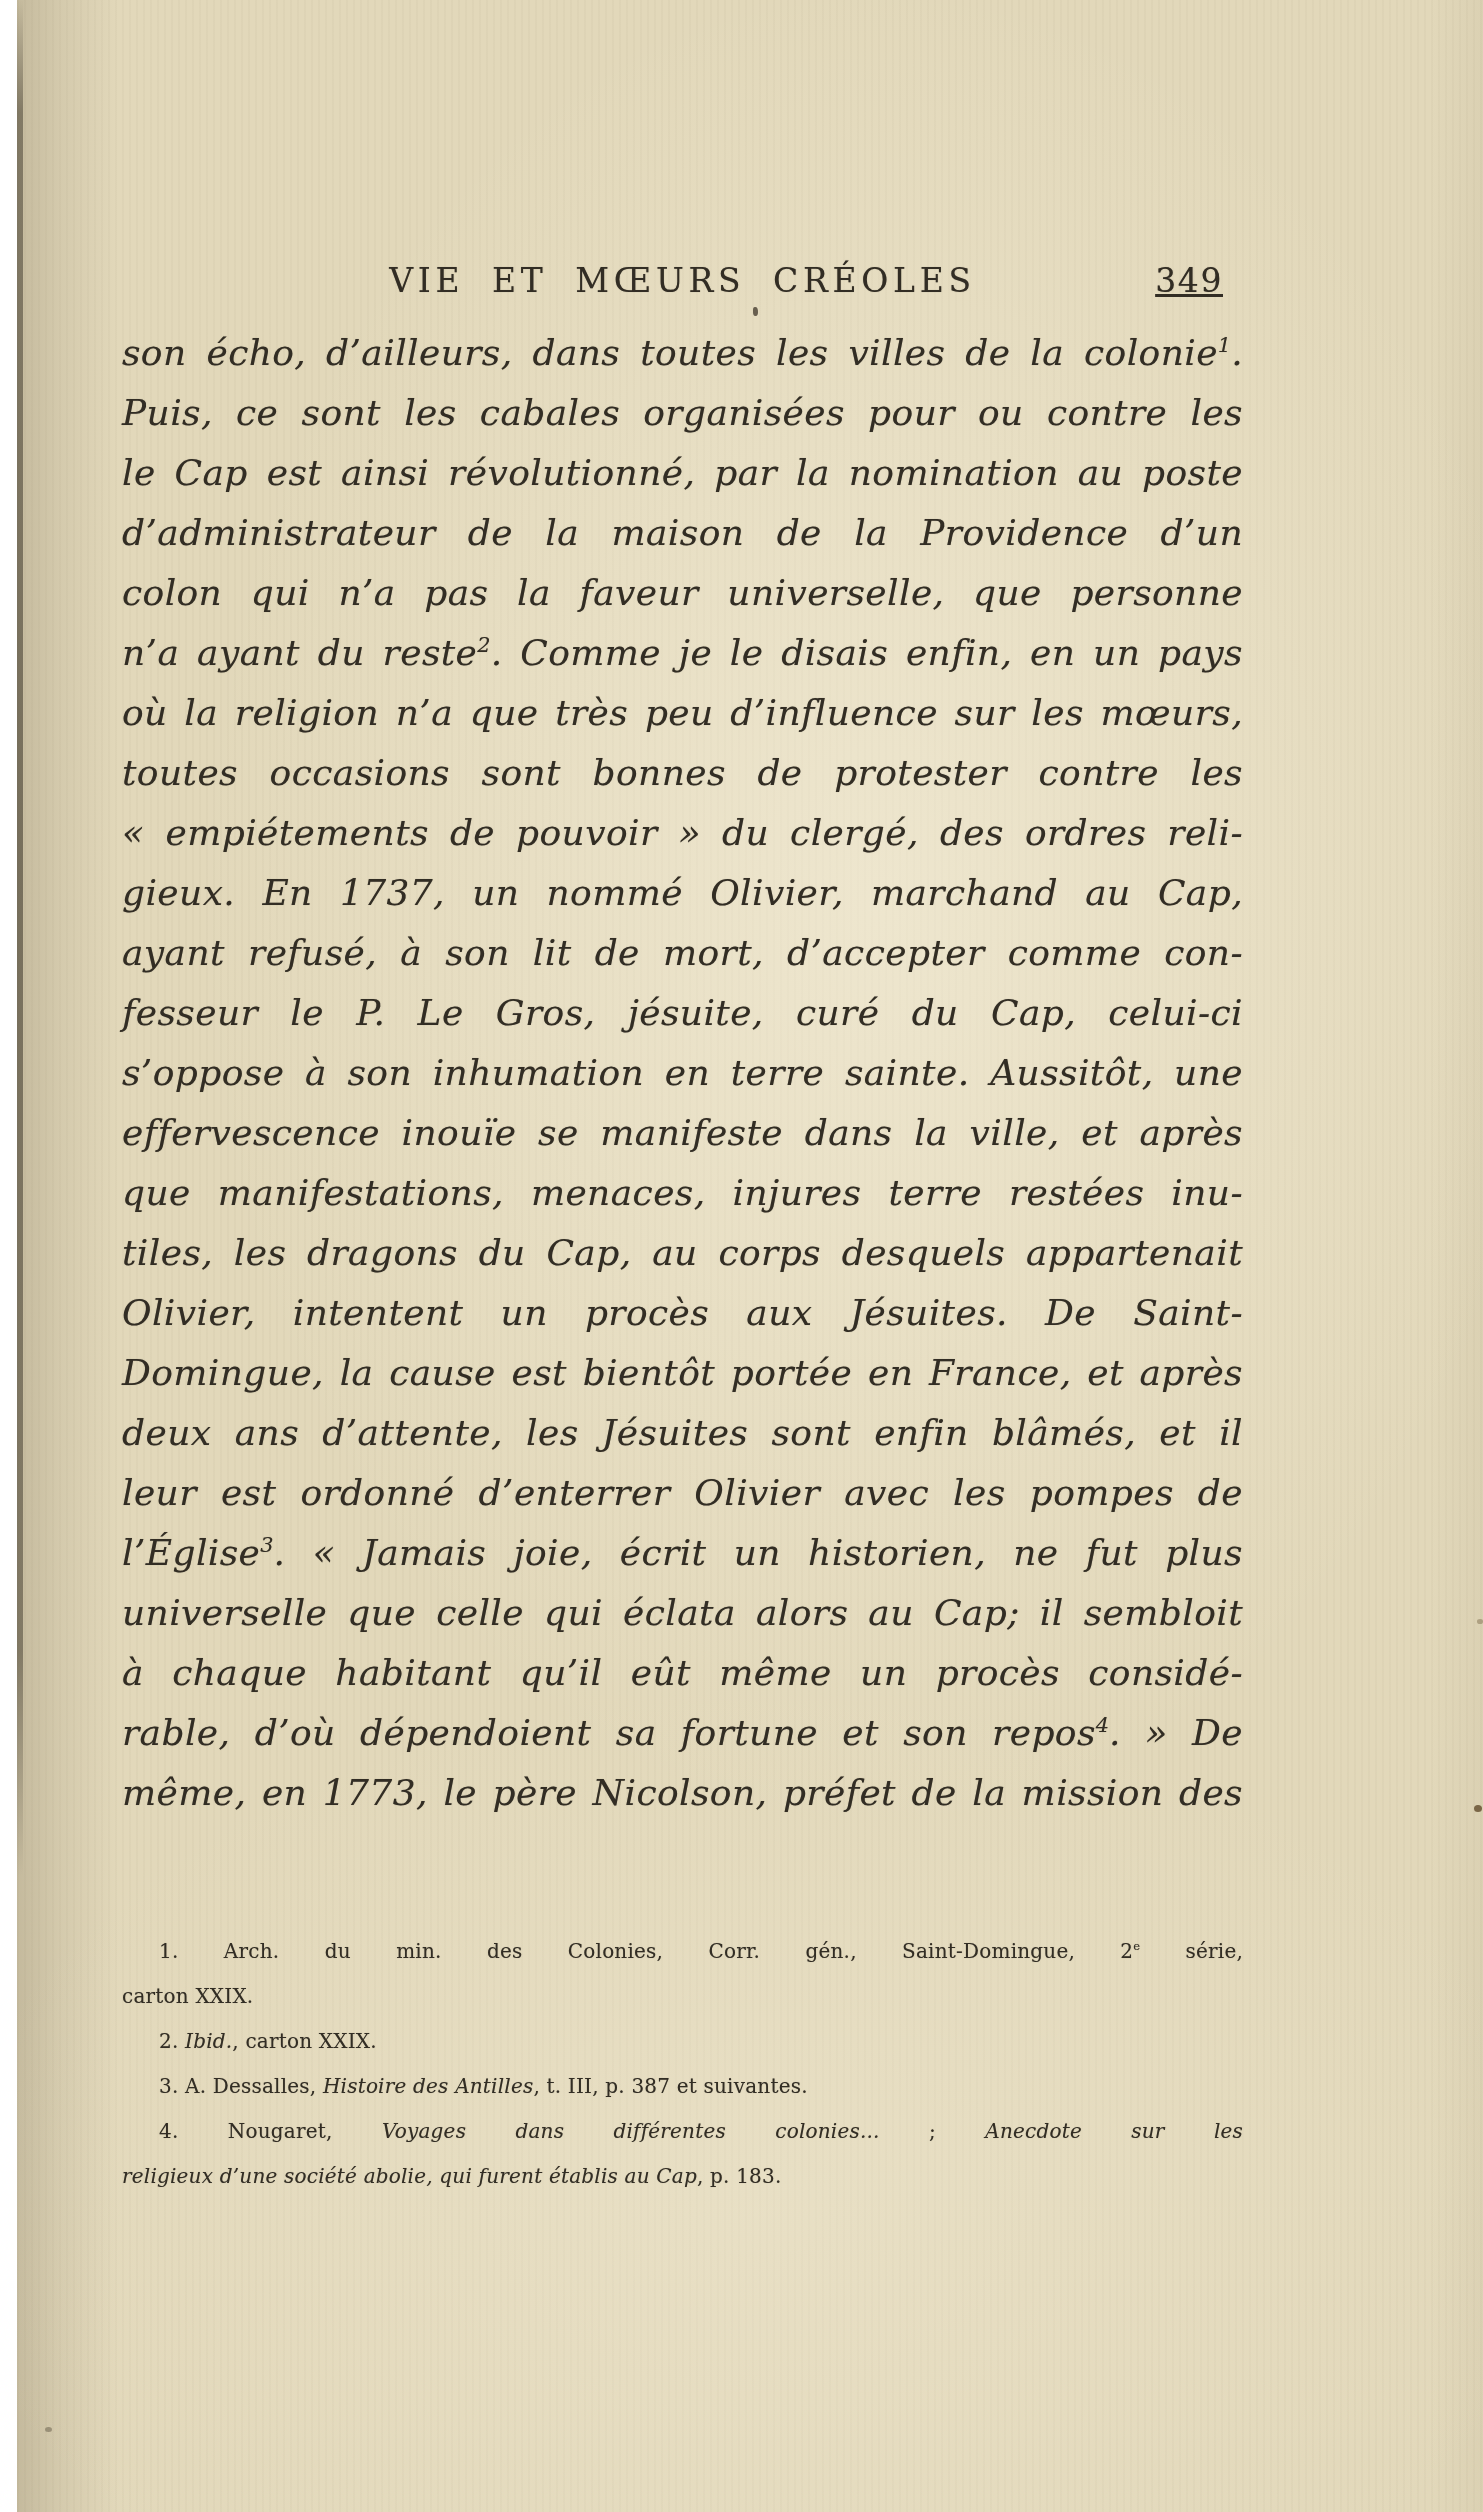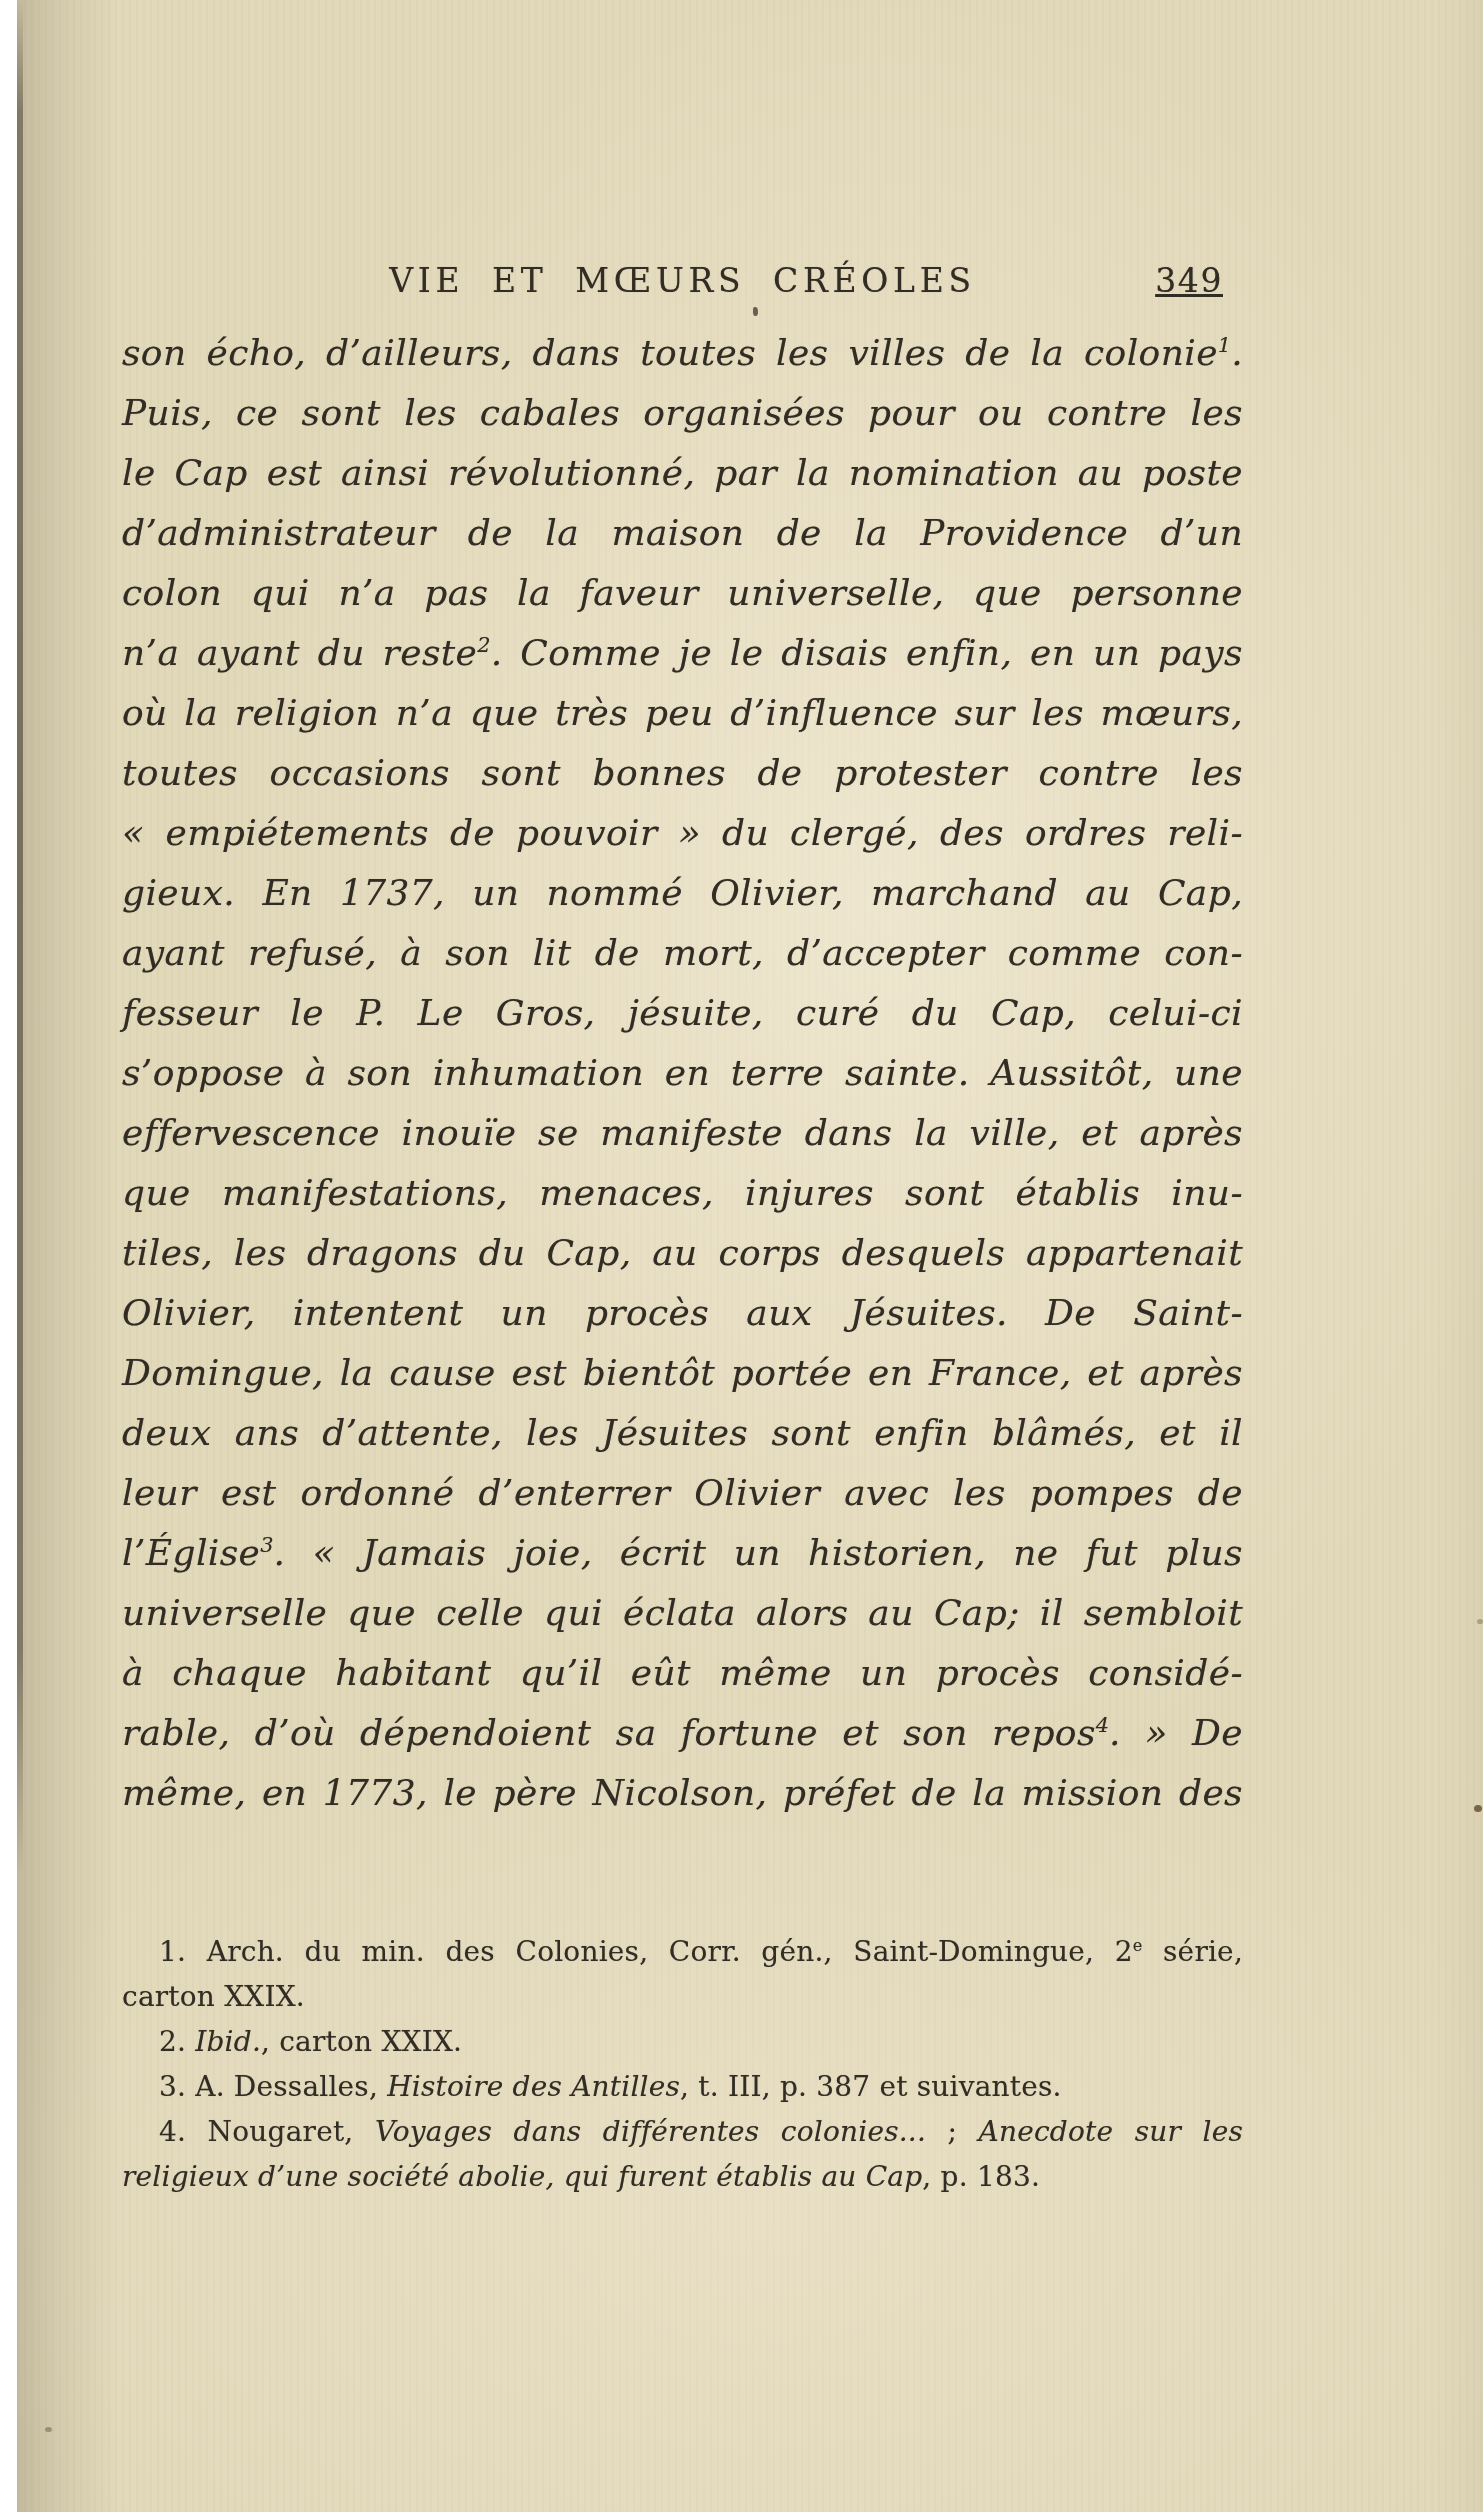--- a/index.html
+++ b/index.html
@@ -77,21 +77,21 @@
     text-align: justify;
     -moz-text-align-last: justify;
     text-align-last: justify;
   }
   .footnote-block {
     position: absolute;
     left: 105px; top: 1929px;
     width: 1121px;
   }
   .fline {
-    font-size: 28px;
+    font-size: 20px;
     line-height: 45px;
     height: 45px;
     letter-spacing: 0.2px;
     text-shadow: 0 0 0.8px rgba(50,45,36,0.35);
   }
   .fline.indent { text-indent: 37px; }
   .it { font-style: italic; text-align: center; }
   sup {
     font-size: 58%;
     line-height: 0;
@@ -126,21 +126,21 @@
       <div class="bline just"><span>colon qui n’a pas la faveur universelle, que personne</span></div>
       <div class="bline just"><span>n’a ayant du reste</span><sup>2</sup><span>. Comme je le disais enfin, en un pays</span></div>
       <div class="bline just"><span>où la religion n’a que très peu d’influence sur les mœurs,</span></div>
       <div class="bline just"><span>toutes occasions sont bonnes de protester contre les</span></div>
       <div class="bline just"><span>« empiétements de pouvoir » du clergé, des ordres reli-</span></div>
       <div class="bline just"><span>gieux. En 1737, un nommé Olivier, marchand au Cap,</span></div>
       <div class="bline just"><span>ayant refusé, à son lit de mort, d’accepter comme con-</span></div>
       <div class="bline just"><span>fesseur le P. Le Gros, jésuite, curé du Cap, celui-ci</span></div>
       <div class="bline just"><span>s’oppose à son inhumation en terre sainte. Aussitôt, une</span></div>
       <div class="bline just"><span>effervescence inouïe se manifeste dans la ville, et après</span></div>
-      <div class="bline just"><span>que manifestations, menaces, injures sont établis inu-</span></div>
+      <div class="bline just"><span>que manifestations, menaces, injures terre restées inu-</span></div>
       <div class="bline just"><span>tiles, les dragons du Cap, au corps desquels appartenait</span></div>
       <div class="bline just"><span>Olivier, intentent un procès aux Jésuites. De Saint-</span></div>
       <div class="bline just"><span>Domingue, la cause est bientôt portée en France, et après</span></div>
       <div class="bline just"><span>deux ans d’attente, les Jésuites sont enfin blâmés, et il</span></div>
       <div class="bline just"><span>leur est ordonné d’enterrer Olivier avec les pompes de</span></div>
       <div class="bline just"><span>l’Église</span><sup>3</sup><span>. « Jamais joie, écrit un historien, ne fut plus</span></div>
       <div class="bline just"><span>universelle que celle qui éclata alors au Cap; il sembloit</span></div>
       <div class="bline just"><span>à chaque habitant qu’il eût même un procès considé-</span></div>
       <div class="bline just"><span>rable, d’où dépendoient sa fortune et son repos</span><sup>4</sup><span>. » De</span></div>
       <div class="bline just"><span>même, en 1773, le père Nicolson, préfet de la mission des</span></div>

